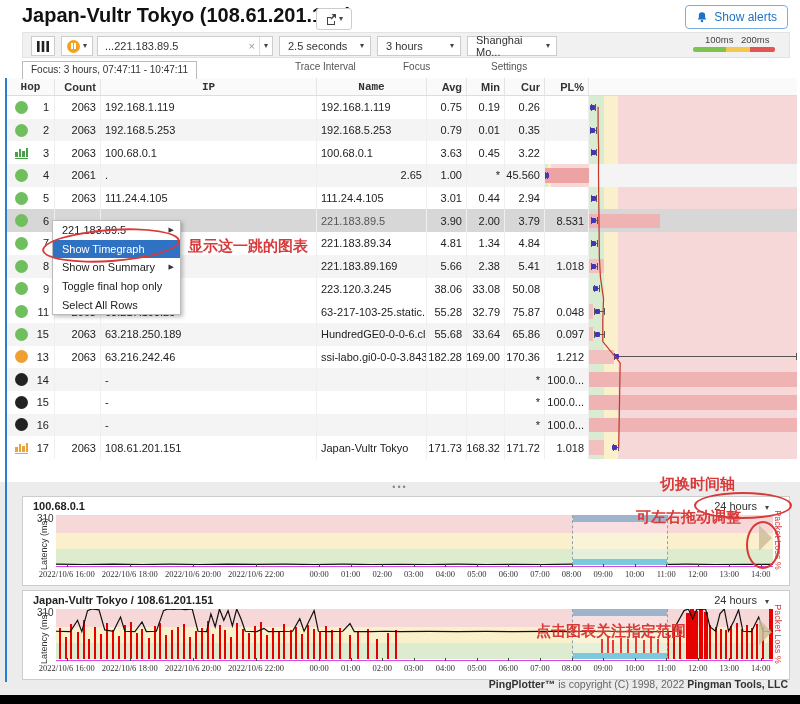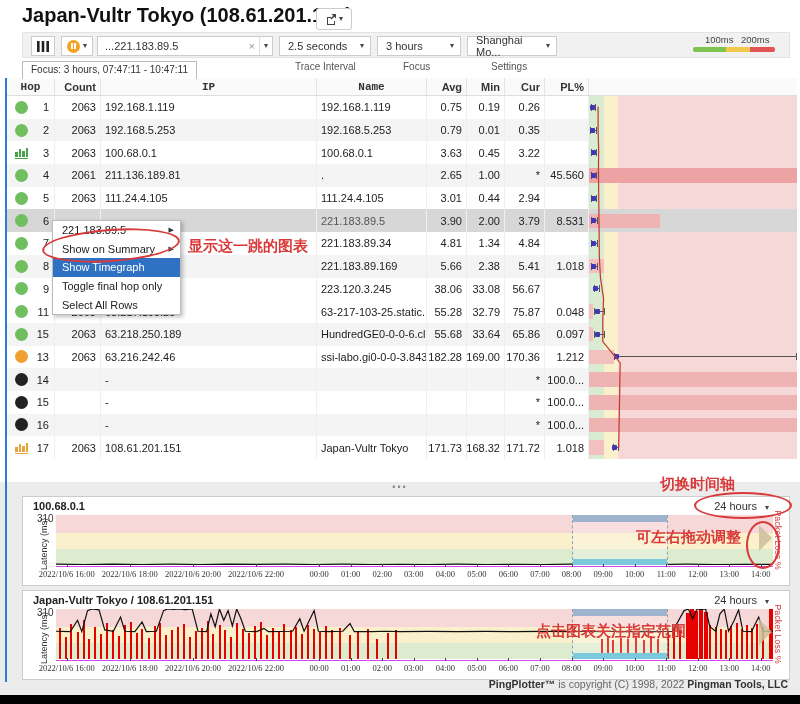--- a/index.html
+++ b/index.html
@@ -115,20 +115,27 @@
 
 <div class="titlebar">
   <span class="title">Japan-Vultr Tokyo (108.61.201.151)</span>
   <span class="share-btn">
     <svg width="12" height="12" viewBox="0 0 12 12">
       <path d="M2 4 h4 v1 H3 v6 h6 V8 h1 v4 H2 Z" fill="#444"></path>
       <path d="M6.5 1 H11 v4.5 L9.3 3.8 6.5 6.6 5.4 5.5 8.2 2.7 Z" fill="#444"></path>
     </svg>
     <span class="caret">▾</span>
   </span>
+  <button class="alerts-btn">
+    <svg width="12" height="13" viewBox="0 0 16 16">
+      <path d="M8 1a4.2 4.2 0 0 0-4.2 4.2v3.2L2.3 10.6h11.4L12.2 8.4V5.2A4.2 4.2 0 0 0 8 1z" fill="#1a73c6"></path>
+      <circle cx="8" cy="12.6" r="1.7" fill="#1a73c6"></circle>
+    </svg>
+    <span>Show alerts</span>
+  </button>
 </div>
 
 <div class="toolbar">
   <div class="tb btn-grid">
     <svg width="12" height="11" viewBox="0 0 12 11">
       <rect x="0" y="0" width="2.6" height="11" fill="#222"></rect>
         <rect x="4.7" y="0" width="2.6" height="11" fill="#222"></rect>
         <rect x="9.4" y="0" width="2.6" height="11" fill="#222"></rect>
     </svg>
   </div>
@@ -239,21 +246,20 @@
           <div class="whisker" style="left: 0.9%; width: 2.1%;"></div>
           <div class="marker" style="left: calc(1.8% - 2px);"></div>
         </div>
       </div>
       <div class="trow alt">
         <div class="cell hop-cell">
           <span class="dot" style="background: rgb(111, 191, 95);"></span>
           <span class="hop-num">4</span>
         </div>
         <div class="cell r">2061</div>
-        <div class="cell">211.136.189.81</div>
         <div class="cell">.</div>
         <div class="cell r">2.65</div>
         <div class="cell r">1.00</div>
         <div class="cell r">*</div>
         <div class="cell r">45.560</div>
         <div class="cell gcell">
           <div class="lossbar" style="width: 100%; background: rgb(237, 163, 163);"></div>
           <div class="whisker" style="left: 0.9%; width: 1.9%;"></div>
           <div class="marker" style="left: calc(1.7% - 2px);"></div>
         </div>
@@ -331,21 +337,21 @@
       <div class="trow">
         <div class="cell hop-cell">
           <span class="dot" style="background: rgb(111, 191, 95);"></span>
           <span class="hop-num">9</span>
         </div>
         <div class="cell r"></div>
         <div class="cell"></div>
         <div class="cell">223.120.3.245</div>
         <div class="cell r">38.06</div>
         <div class="cell r">33.08</div>
-        <div class="cell r">56.67</div>
+        <div class="cell r">50.08</div>
         <div class="cell r"></div>
         <div class="cell gcell">
           <div class="whisker" style="left: 2.3%; width: 1.9%;"></div>
           <div class="marker" style="left: calc(2.7% - 2px);"></div>
         </div>
       </div>
       <div class="trow">
         <div class="cell hop-cell">
           <span class="dot" style="background: rgb(111, 191, 95);"></span>
           <span class="hop-num">11</span>
@@ -474,26 +480,26 @@
         <polyline points="3.1,11.3 3.1,34.0 3.7,56.8 3.5,79.4 3.7,102.1 4.0,124.8 4.2,147.5 4.4,170.3 5.6,192.9 8.9,215.6 8.1,238.3 8.1,261.1 26.6,283.8 25.0,374.6" fill="none" stroke="#c0392b" stroke-width="1.3"></polyline>
       </svg>
   </div>
 </div>
 
 <div class="ctx-menu">
     <div class="ctx-item">
       <span>221.183.89.5</span>
       <span class="ctx-arrow">▶</span>
     </div>
+    <div class="ctx-item hl">
+      <span>Show Timegraph</span>
+    </div>
     <div class="ctx-item">
       <span>Show on Summary</span>
       <span class="ctx-arrow">▶</span>
-    </div>
-    <div class="ctx-item hl">
-      <span>Show Timegraph</span>
     </div>
     <div class="ctx-item">
       <span>Toggle final hop only</span>
     </div>
     <div class="ctx-item">
       <span>Select All Rows</span>
     </div>
   </div>
 
 <div class="bottom">
@@ -716,15 +722,15 @@
 
 <div class="footer">
   <b>PingPlotter™</b><span> is copyright (C) 1998, 2022 </span><b>Pingman Tools, LLC</b>
 </div>
 <div class="blackbar"></div>
 
 <div class="anno anno-ellipse" style="left:42px;top:229px;width:138px;height:33px;transform:rotate(-4deg);z-index:60;"></div>
 <div class="anno anno-text" style="left:188px;top:237px;">显示这一跳的图表</div>
 <div class="anno anno-text" style="left:660px;top:475px;">切换时间轴</div>
 <div class="anno anno-ellipse" style="left:694px;top:492px;width:98px;height:27px;"></div>
-<div class="anno anno-text" style="left:636px;top:528px;">可左右拖动调整</div>
+<div class="anno anno-text" style="left:636px;top:508px;">可左右拖动调整</div>
 <div class="anno anno-ellipse" style="left:746px;top:521px;width:34px;height:48px;"></div>
 <div class="anno anno-text" style="left:536px;top:622px;">点击图表关注指定范围</div>
 
 </body></html>

